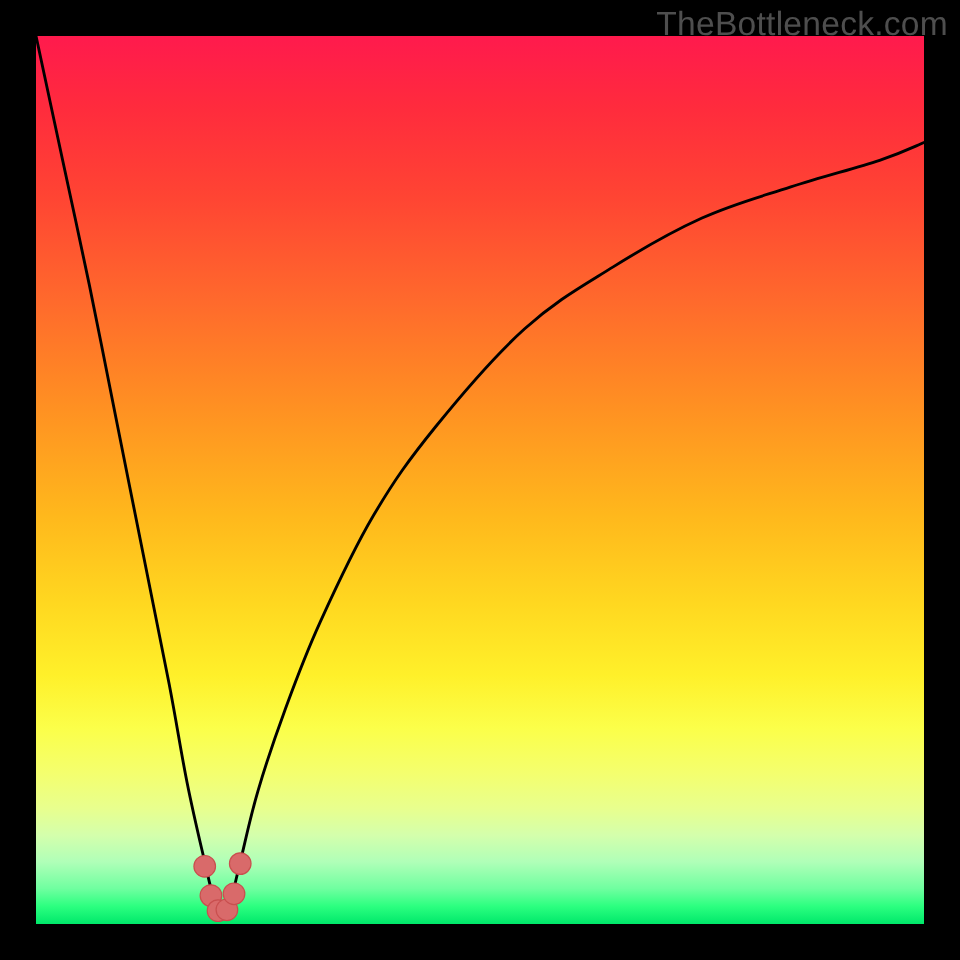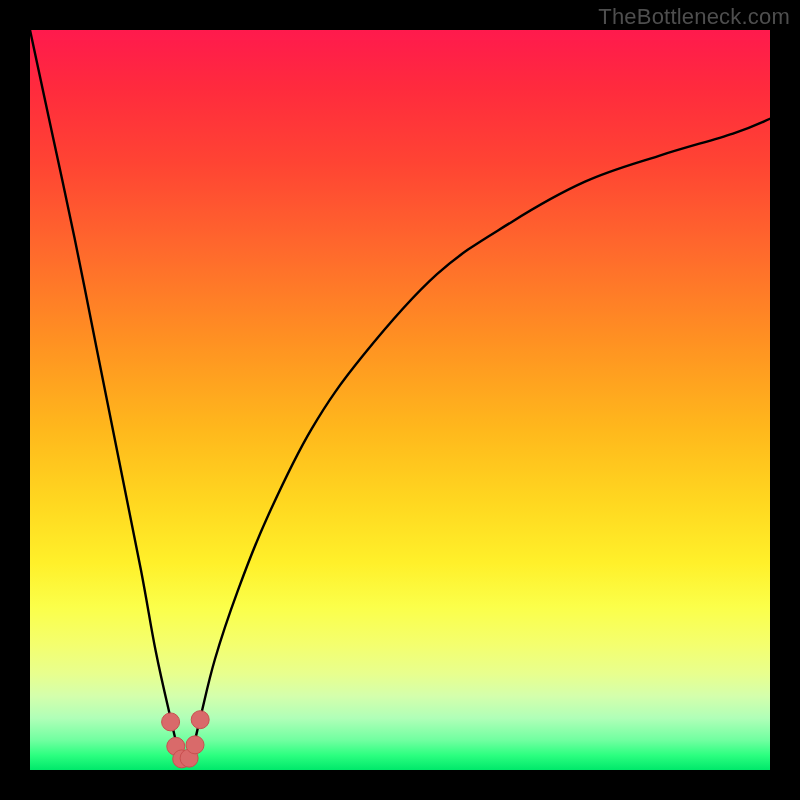--- a/index.html
+++ b/index.html
@@ -49,21 +49,21 @@
     top: 0;
     width: 740px;
     height: 740px;
   }
   .watermark {
     position: absolute;
     top: 4px;
     right: 10px;
     color: #4e4e4e;
     font-family: Arial, Helvetica, sans-serif;
-    font-size: 22px;
+    font-size: 28px;
     font-weight: 400;
     letter-spacing: 0.2px;
     user-select: none;
   }
 </style>
 </head>
 <body>
 
 <div class="watermark">TheBottleneck.com</div>
 

